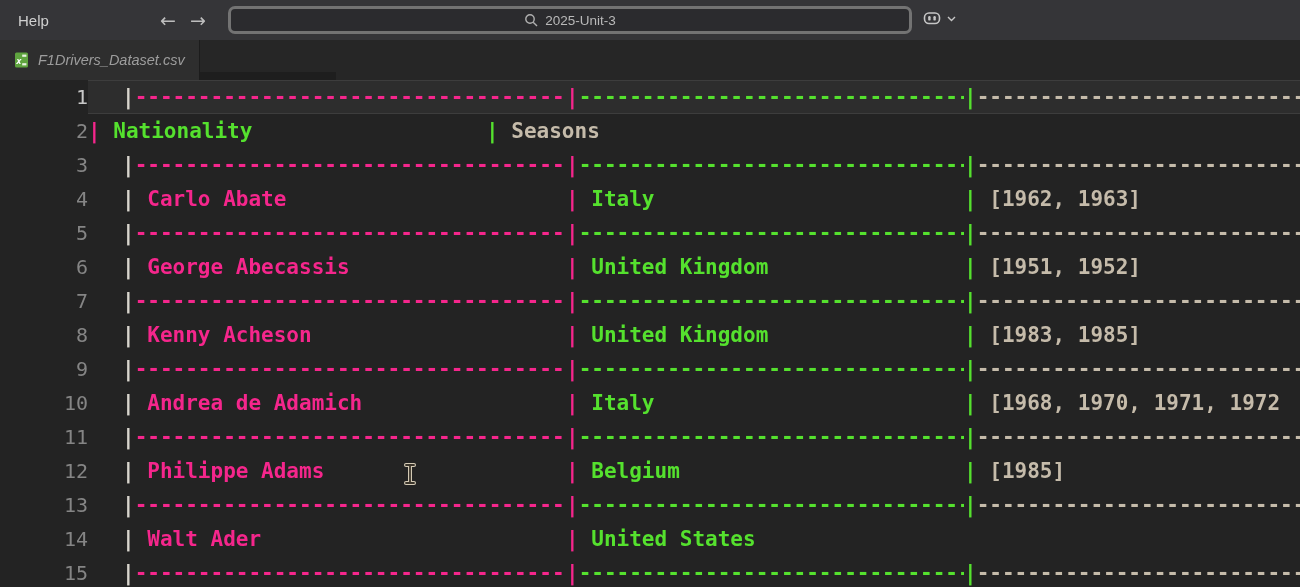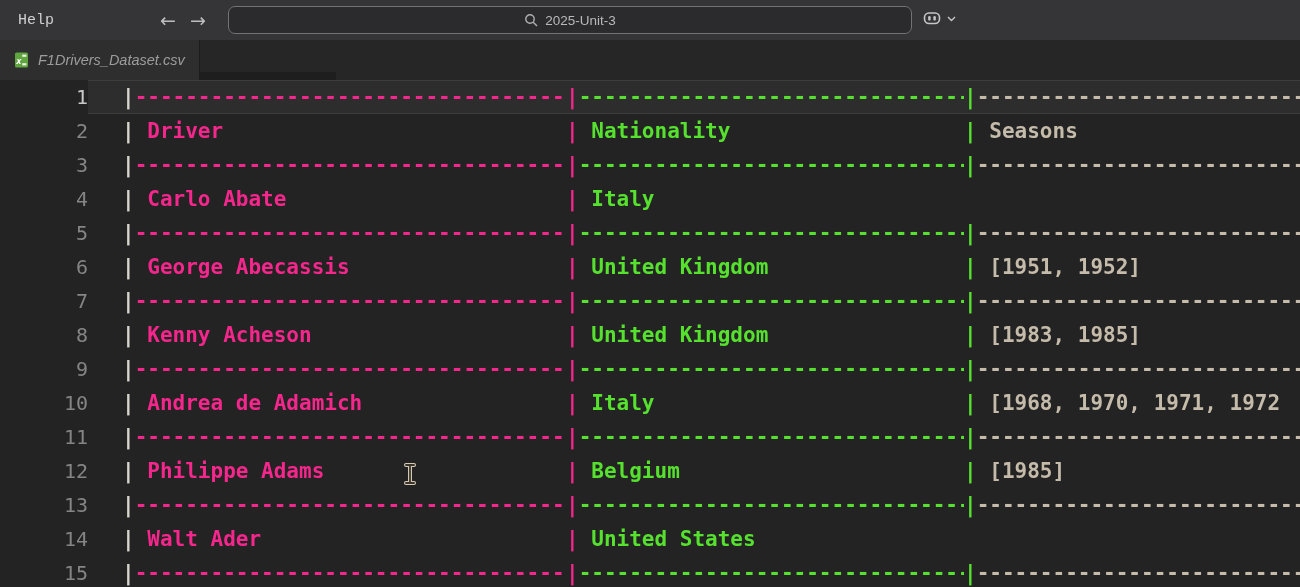--- a/index.html
+++ b/index.html
@@ -3,26 +3,26 @@
 <meta charset="utf-8">
 <style>
   * { margin:0; padding:0; box-sizing:border-box; }
   html,body { width:1300px; height:587px; overflow:hidden; background:#232323;
               font-family:"Liberation Sans", sans-serif; }
   .app { position:relative; width:1300px; height:587px; }
 
   
   .titlebar { position:relative; height:40px; background:#353538; display:flex;
               align-items:center; color:#cfcfcf; }
-  .menu-item { padding:0 18px; font-size:15px; color:#d0d0d0;font-family:Liberation Mono, monospace; }
+  .menu-item { padding:0 18px; font-size:15px; color:#d0d0d0; }
   .nav-arrows { position:absolute; left:160px; top:0; height:40px; display:flex;
                 align-items:center; gap:14px; }
   .nav-arrow { font-size:19px; color:#bdbdbd; font-family:"DejaVu Sans", sans-serif; }
   .searchbox { position:absolute; left:228px; top:6px; width:684px; height:28px;
-               background:#2b2b2e; border:1px solid #737373; border-radius:7px;
+               background:#2b2b2e; border:3px solid #737373; border-radius:7px;
                display:flex; align-items:center; justify-content:center; gap:7px;
                color:#b9b9b9; font-size:13.5px; }
   .copilot { position:absolute; left:922px; top:8px; display:flex; align-items:center; gap:4px; }
 
   
   .tabbar { height:40px; background:#262626; display:flex; }
   .tab { height:40px; display:flex; align-items:center; padding:0 14px; gap:9px;
          font-size:14.5px; }
   .tab.preview { width:200px; background:#2e2e2e; color:#9d9d9d; font-style:italic;
                  border-right:1px solid #1c1c1c; }
@@ -105,36 +105,36 @@
 
     <div class="line active">
       <span class="ln">1</span>
       <span class="c c1"><span class="pipe-w">|</span><span class="t1">------------------------------------</span></span>
       <span class="c c2"><span class="pipe-p">|</span><span class="t2">---------------------------------</span></span>
       <span class="c c3"><span class="pipe-g">|</span><span class="t3">------------------------------</span></span>
     </div>
 
     <div class="line">
       <span class="ln">2</span>
-      <span class="c c1"><span class="pipe-w">|</span><span class="t1"> Driver</span></span>
       <span class="c c2"><span class="pipe-p">|</span><span class="t2"> Nationality</span></span>
       <span class="c c3"><span class="pipe-g">|</span><span class="t3"> Seasons</span></span>
     </div>
 
     <div class="line">
       <span class="ln">3</span>
       <span class="c c1"><span class="pipe-w">|</span><span class="t1">------------------------------------</span></span>
       <span class="c c2"><span class="pipe-p">|</span><span class="t2">---------------------------------</span></span>
       <span class="c c3"><span class="pipe-g">|</span><span class="t3">------------------------------</span></span>
     </div>
 
     <div class="line">
       <span class="ln">4</span>
       <span class="c c1"><span class="pipe-w">|</span><span class="t1"> Carlo Abate</span></span>
       <span class="c c2"><span class="pipe-p">|</span><span class="t2"> Italy</span></span>
+      <span class="c c3"><span class="pipe-g">|</span><span class="t3"> [1962, 1963]</span></span>
     </div>
 
     <div class="line">
       <span class="ln">5</span>
       <span class="c c1"><span class="pipe-w">|</span><span class="t1">------------------------------------</span></span>
       <span class="c c2"><span class="pipe-p">|</span><span class="t2">---------------------------------</span></span>
       <span class="c c3"><span class="pipe-g">|</span><span class="t3">------------------------------</span></span>
     </div>
 
     <div class="line">

